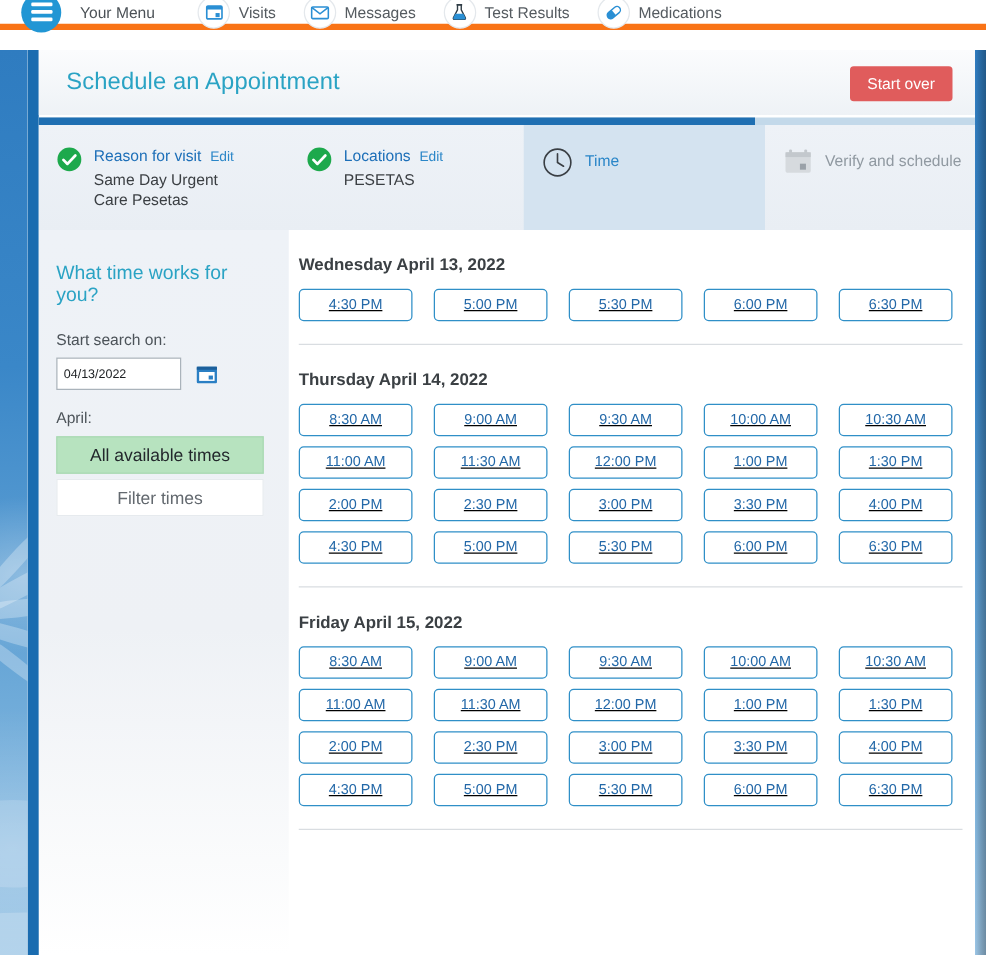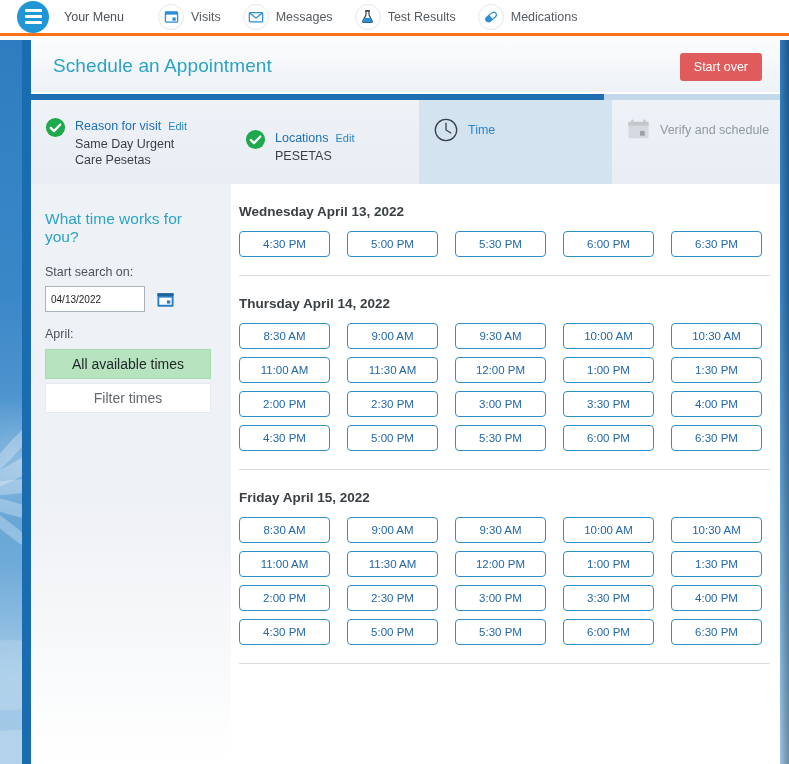--- a/index.html
+++ b/index.html
@@ -38,23 +38,23 @@
   .f3 { width: 100px; height: 13px; left: -38px; top: 462px; transform: rotate(16deg); }
   .f4 { width: 90px;  height: 12px; left: -34px; top: 404px; transform: rotate(-48deg); }
   .f5 { width: 80px;  height: 11px; left: -30px; top: 484px; transform: rotate(38deg); }
   .f6 { width: 140px; height: 70px; left: -60px; top: 600px; background: rgba(255,255,255,0.16); }
   .f7 { width: 180px; height: 50px; left: -70px; top: 690px; background: rgba(255,255,255,0.20); }
 
   
   #topnav {
     position: absolute;
     left: 0; top: 0;
-    width: 789px; height: 36px;
-    background: #ffffff;
-    border-bottom: 3px solid #f97316;
+    width: 789px; height: 24px;
+    background: #ffffff;
+    border-bottom: 5px solid #f97316;
     display: flex;
     align-items: center;
     z-index: 30;
   }
   .hamburger-wrap {
     width: 46px; height: 40px;
     display: flex; align-items: center; justify-content: center;
     margin-left: 10px;
   }
   .hamburger {
@@ -153,21 +153,21 @@
     background: linear-gradient(180deg,#eef2f7 0%, #e9eef4 100%);
     display: flex;
   }
   .step {
     position: relative;
     padding: 16px 0 0 14px;
     display: flex;
     align-items: flex-start;
   }
   .step-a { width: 200px; }
-  .step-b { width: 188px; margin-top: 12px; }
+  .step-b { width: 188px; }
   .step-c { width: 193px; background: #d4e3f0; }
   .step-d { width: 168px; }
 
   .step-badge { flex: none; margin-top: 1px; }
   .step-text { margin-left: 9px; }
   .step-head {
     font-size: 12.5px;
     color: #1d6fb8;
     white-space: nowrap;
   }
@@ -269,20 +269,21 @@
   .day-head {
     font-size: 13.5px;
     color: #3b4044;
     font-weight: bold;
     margin: 10px 0 12px 0;
   }
   .slot-grid {
     display: grid;
     grid-template-columns: repeat(5, 91px);
     gap: 8px 17px;
+    text-decoration: underline;
   }
   .slot {
     height: 26px;
     border: 1px solid #2f8fc7;
     border-radius: 4px;
     background: #ffffff;
     color: #2368a8;
     font-size: 11.5px;
     font-family: "Liberation Sans", sans-serif;
     cursor: pointer;

